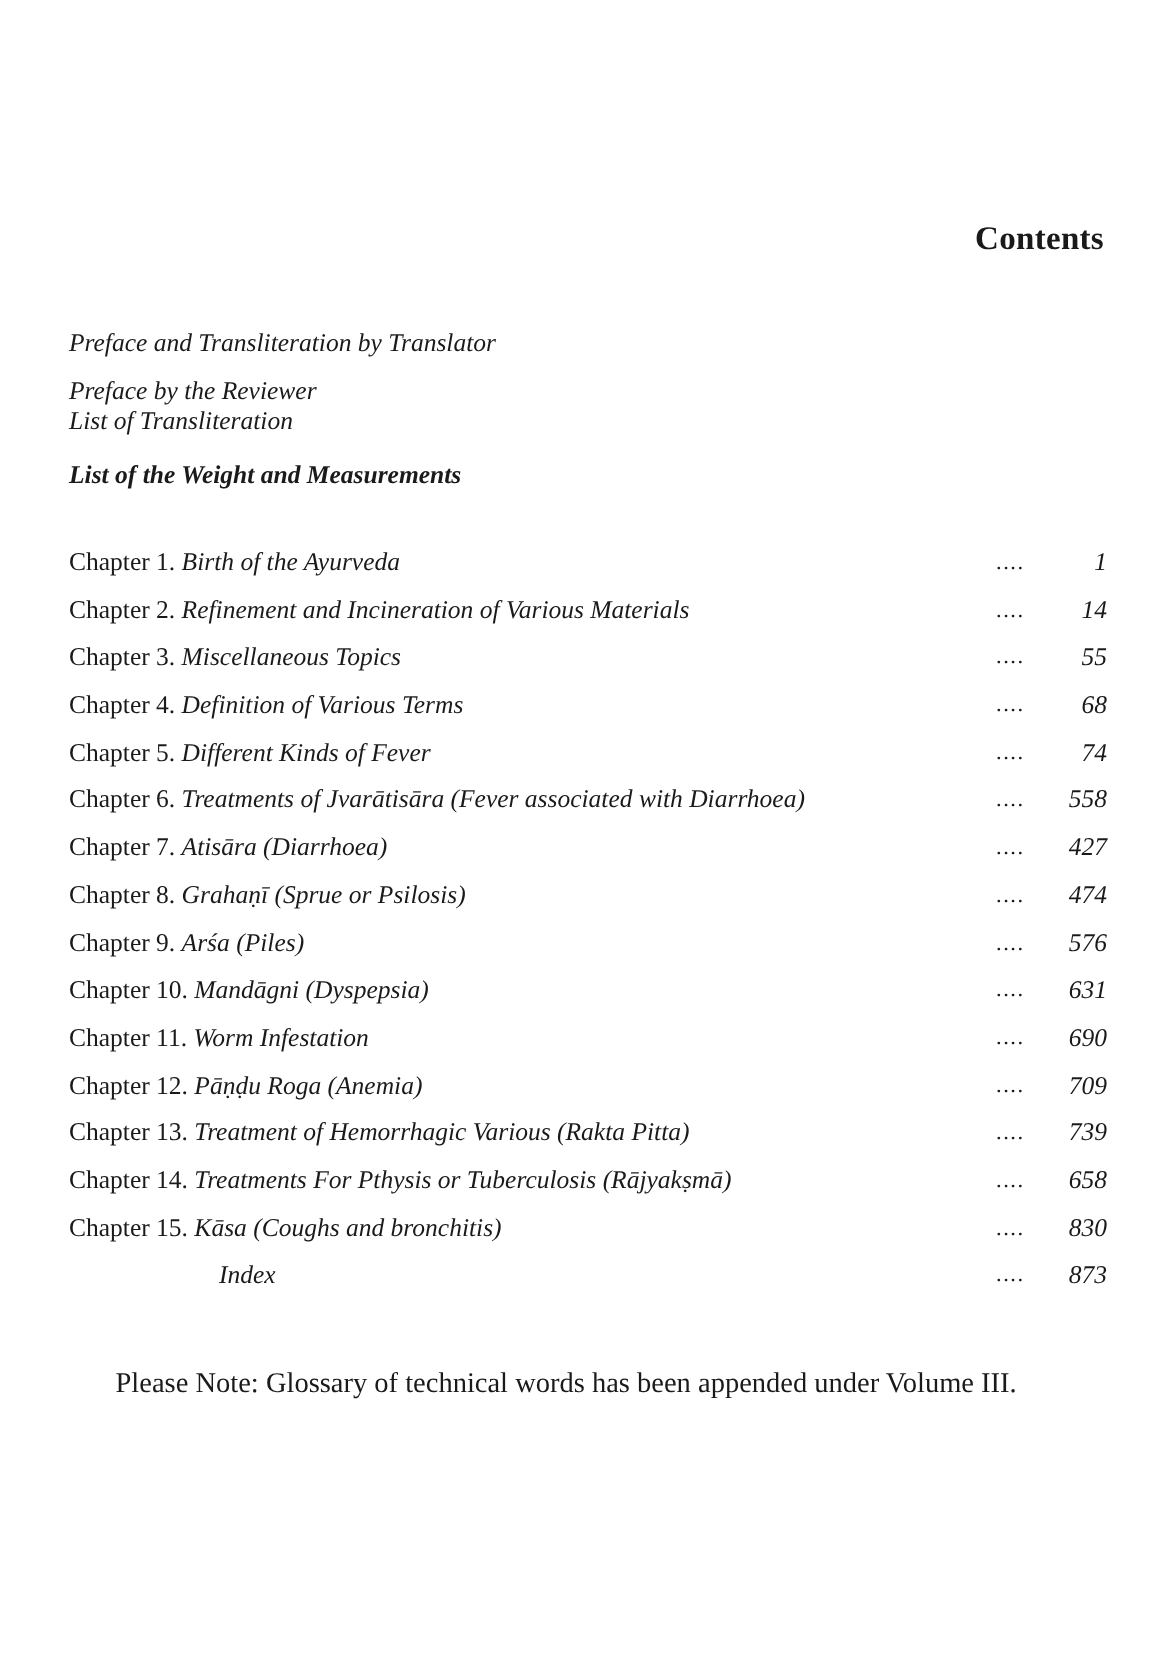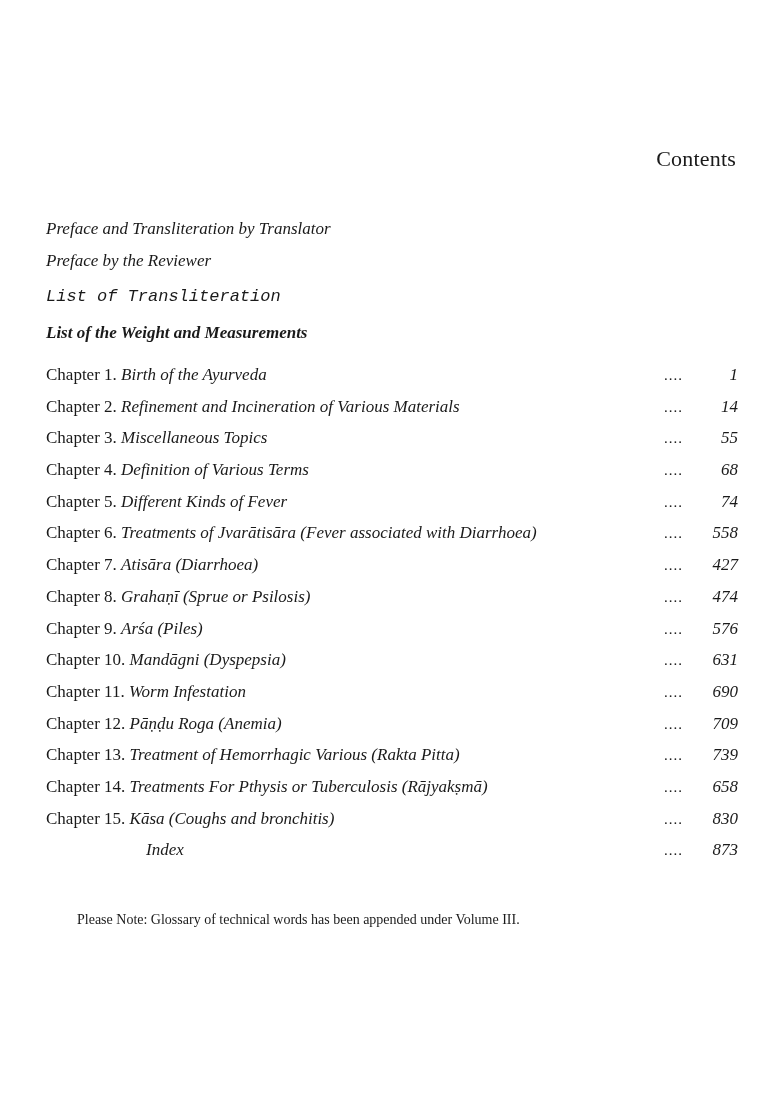--- a/index.html
+++ b/index.html
@@ -9,37 +9,37 @@
     color: #1a1a1a;
     font-family: "Liberation Serif", "DejaVu Serif", serif;
     position: relative;
     overflow: hidden;
   }
   .page-title {
     position: absolute;
     right: 44px;
     top: 146px;
     font-size: 22px;
-    font-weight: normal;
+    font-weight: bold;
     letter-spacing: 0.2px;
   }
   .front-list {
     position: absolute;
     left: 46px;
     top: 219px;
   }
   .front-item {
     font-style: italic;
     font-size: 17px;
     line-height: 20px;
     height: 20px;
   }
   .front-item:nth-child(1) { margin-top: 0; }
   .front-item:nth-child(2) { margin-top: 12px; }
-  .front-item:nth-child(3) { margin-top: 16px; font-family: Liberation Mono, monospace; }
+  .front-item:nth-child(3) { margin-top: 0; }
   .front-item:nth-child(4) { margin-top: 16px; font-weight: bold; }
 
   .toc {
     position: absolute;
     left: 46px;
     top: 363px;
     width: 692px;
   }
   .toc-row {
     position: relative;
@@ -62,21 +62,21 @@
     right: 0;
     top: 0;
     font-style: italic;
     text-align: right;
     width: 40px;
   }
   .note {
     position: absolute;
     left: 77px;
     top: 912px;
-    font-size: 14px;
+    font-size: 19px;
   }
 </style>
 </head>
 <body>
 
 <div class="page-title">Contents</div>
 
 <div class="front-list">
   <div class="front-item">Preface and Transliteration by Translator</div>
   <div class="front-item">Preface by the Reviewer</div>

